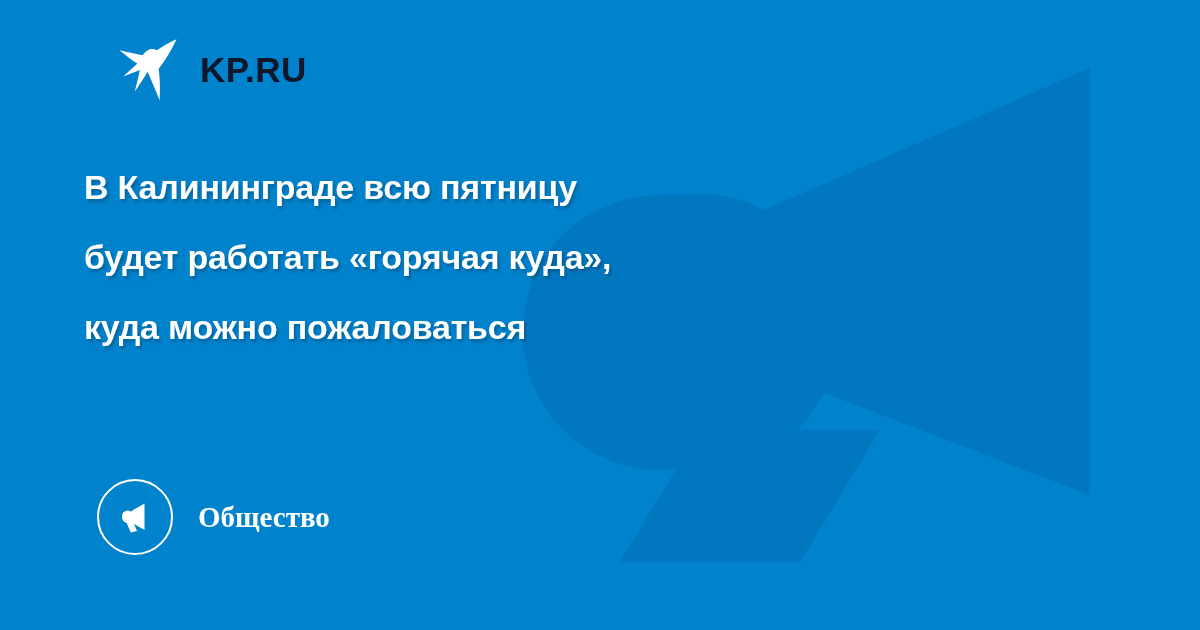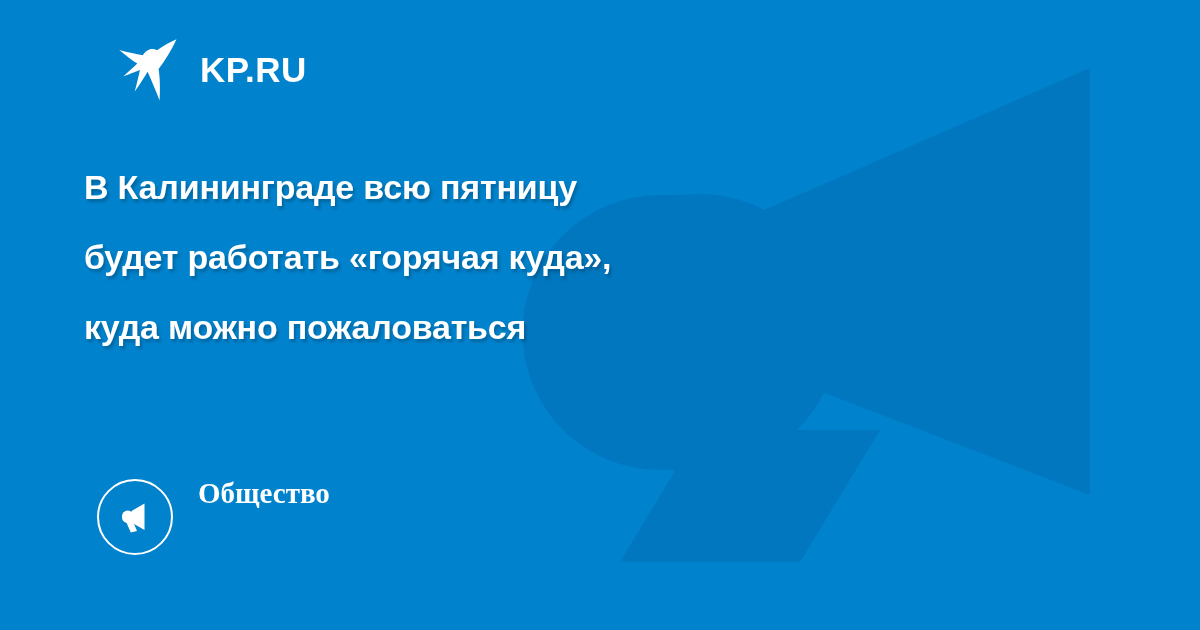--- a/index.html
+++ b/index.html
@@ -43,21 +43,21 @@
     align-items:center;
     gap:22px;
     z-index:5;
   }
   .brand-logo {
     width:68px;
     height:66px;
     display:block;
   }
   .brand-name {
-    color:#ffffff;
+    color:#0f172a;
     font-size:35px;
     font-weight:700;
     letter-spacing:0.5px;
     line-height:1;
     white-space:nowrap;
   }
 
   
   .headline {
     position:absolute;
@@ -75,21 +75,21 @@
     white-space:nowrap;
     text-shadow: 2px 3px 3px rgba(0,0,0,0.22);
   }
 
   
   .category {
     position:absolute;
     left:97px;
     top:479px;
     display:flex;
-    align-items:flex-start;
+    align-items:center;
     gap:25px;
     z-index:5;
   }
   .category-badge {
     width:76px;
     height:76px;
     border-radius:50%;
     border:2px solid #ffffff;
     display:flex;
     align-items:center;

